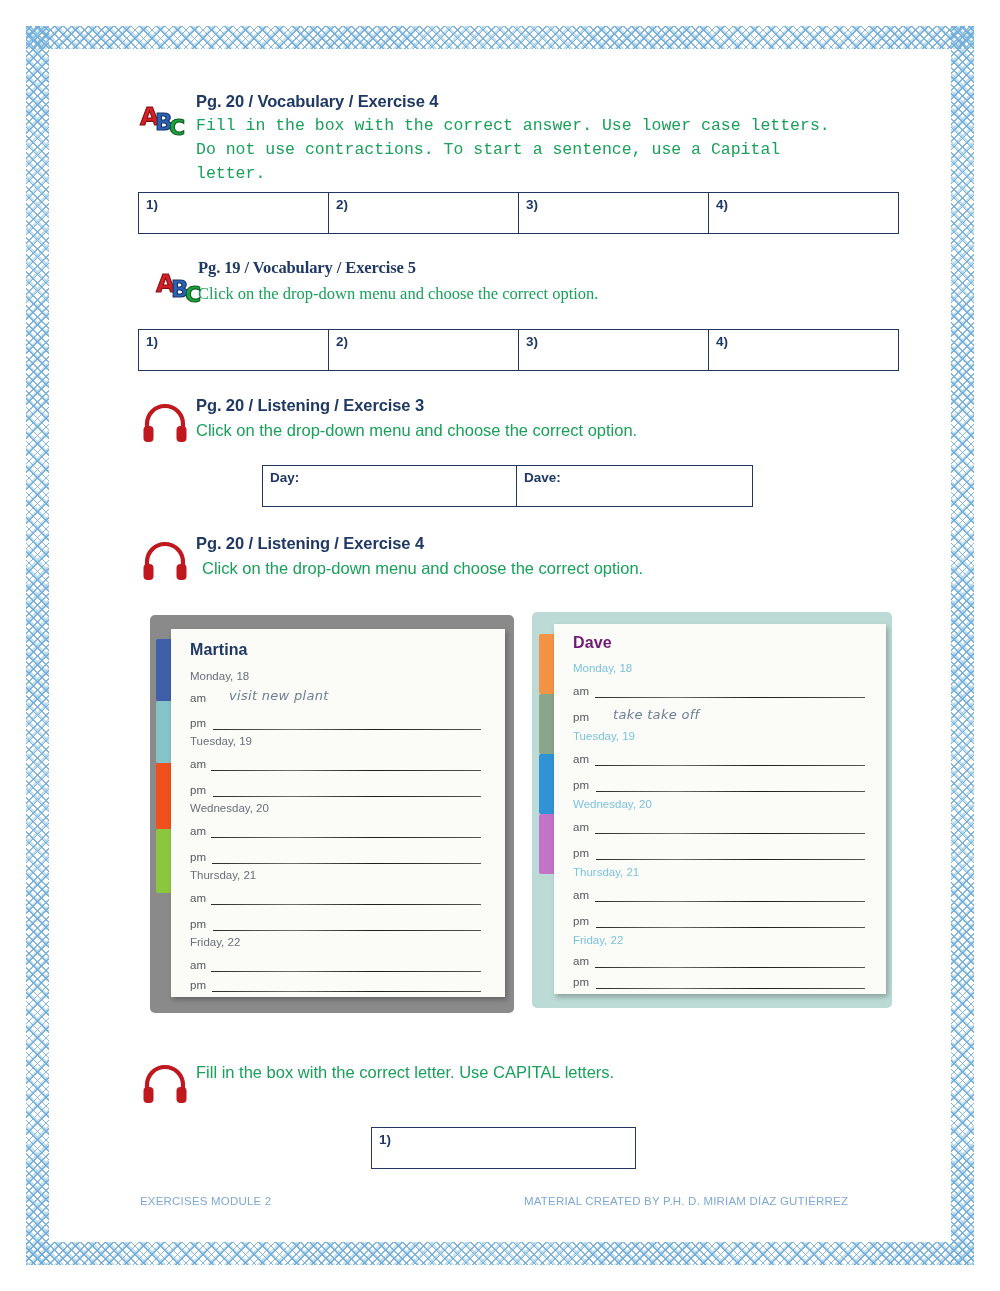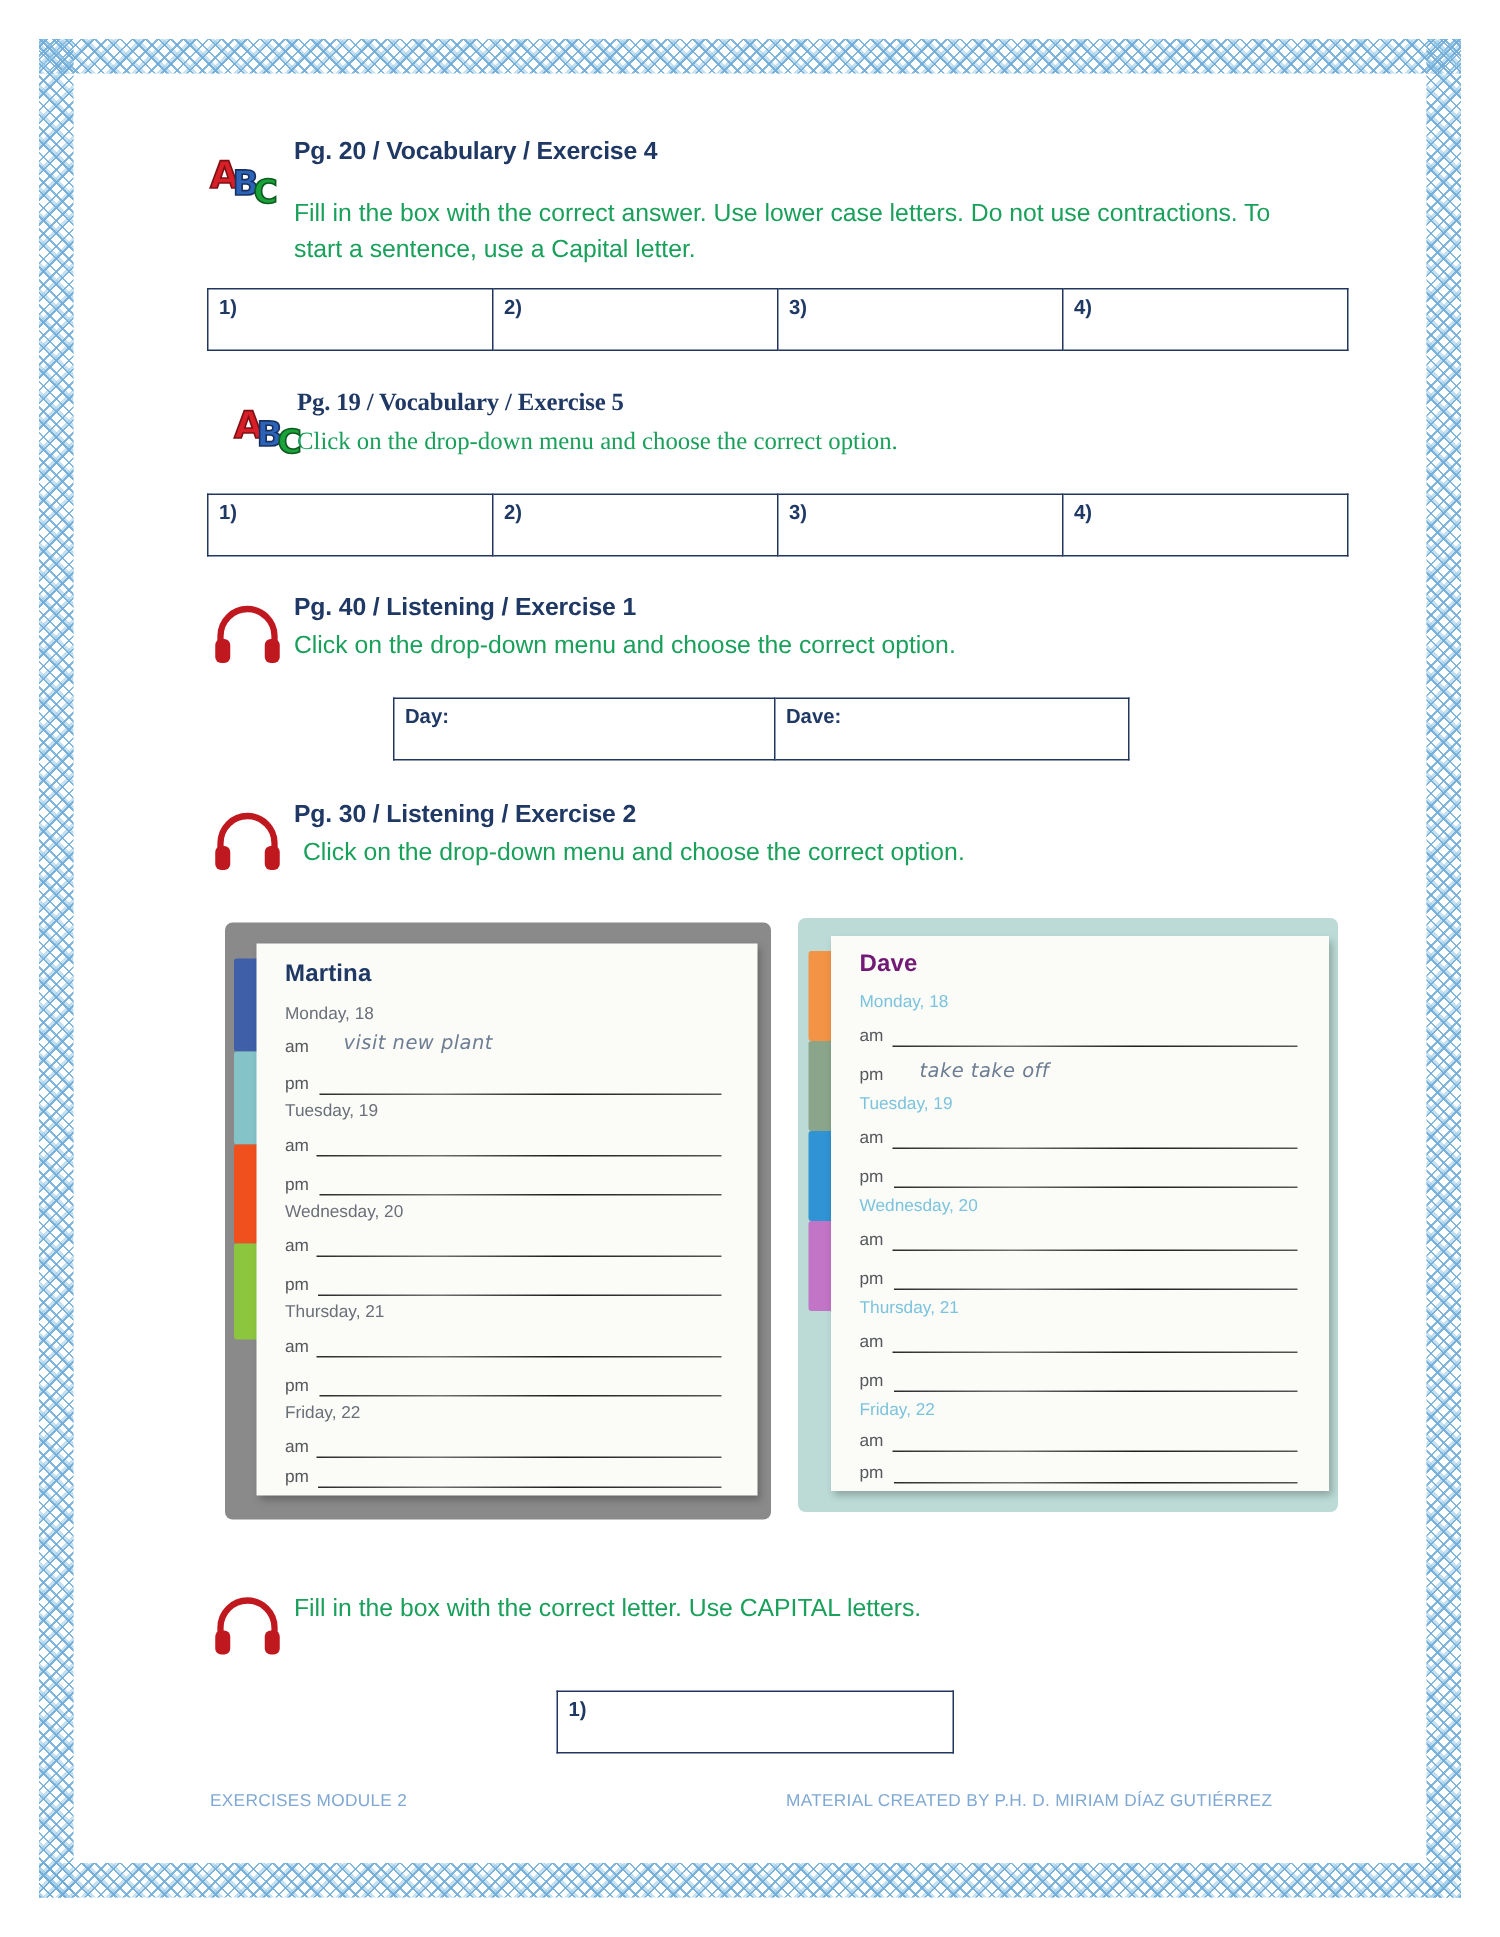--- a/index.html
+++ b/index.html
@@ -154,21 +154,21 @@
     <div class="ex-icon" style="left:-0px; top:5px;">
       <svg viewBox="0 0 50 44" width="50" height="44">
         <text x="2" y="28" font-family="DejaVu Sans, sans-serif" font-size="25" font-weight="bold" fill="#d61f26" stroke="#7d1013" stroke-width="1.1">A</text>
         <text x="17" y="33" font-family="DejaVu Sans, sans-serif" font-size="23" font-weight="bold" fill="#2b63b8" stroke="#17305e" stroke-width="1.1">B</text>
         <text x="31" y="38" font-family="DejaVu Sans, sans-serif" font-size="22" font-weight="bold" fill="#1aa33a" stroke="#0c5a1e" stroke-width="1.1">C</text>
       </svg>
     </div>
 
     <div style="margin-left:58px;">
       <div class="ex-title">Pg. 20 / Vocabulary / Exercise 4</div>
-      <div class="ex-instr" style="width:655px; margin-top:20px;">Fill in the box with the correct answer. Use lower case letters. Do not use contractions. To start a sentence, use a Capital letter.</div>
+      <div class="ex-instr" style="width:655px; margin-top:3px;font-family:Liberation Mono, monospace;">Fill in the box with the correct answer. Use lower case letters. Do not use contractions. To start a sentence, use a Capital letter.</div>
     </div>
 
     <table class="answer-table" style="position:absolute; left:0px; top:100px; width:728px;">
       <tbody>
           <tr>
         <td style="width:182px;">1)</td>
         <td style="width:182px;">2)</td>
         <td style="width:182px;">3)</td>
         <td style="width:182px;">4)</td>
       </tr>
@@ -207,21 +207,21 @@
 
     <div class="ex-icon" style="left:2px; top:6px;">
       <svg viewBox="0 0 50 44" width="50" height="44">
         <path d="M7 32 V22 A18 18 0 0 1 43 22 V32" fill="none" stroke="#c0181f" stroke-width="4.2" stroke-linecap="round"></path>
         <rect x="3.5" y="24" width="10" height="16" rx="4" fill="#c0181f"></rect>
         <rect x="36.5" y="24" width="10" height="16" rx="4" fill="#c0181f"></rect>
       </svg>
     </div>
 
     <div style="margin-left:58px;">
-      <div class="ex-title">Pg. 40 / Listening / Exercise 1</div>
+      <div class="ex-title">Pg. 20 / Listening / Exercise 3</div>
       <div class="ex-instr" style="width:660px; margin-top:4px;">Click on the drop-down menu and choose the correct option.</div>
     </div>
 
     <table class="answer-table" style="position:absolute; left:124px; top:69px; width:474px;">
       <tbody>
           <tr>
         <td style="width:246px;">Day:</td>
         <td style="width:228px;">Dave:</td>
       </tr>
     </tbody>
@@ -232,21 +232,21 @@
 
     <div class="ex-icon" style="left:2px; top:6px;">
       <svg viewBox="0 0 50 44" width="50" height="44">
         <path d="M7 32 V22 A18 18 0 0 1 43 22 V32" fill="none" stroke="#c0181f" stroke-width="4.2" stroke-linecap="round"></path>
         <rect x="3.5" y="24" width="10" height="16" rx="4" fill="#c0181f"></rect>
         <rect x="36.5" y="24" width="10" height="16" rx="4" fill="#c0181f"></rect>
       </svg>
     </div>
 
     <div style="margin-left:58px;">
-      <div class="ex-title">Pg. 30 / Listening / Exercise 2</div>
+      <div class="ex-title">Pg. 20 / Listening / Exercise 4</div>
       <div class="ex-instr" style="width:660px; margin-top:4px; padding-left:6px;">Click on the drop-down menu and choose the correct option.</div>
     </div>
   </div>
 
   <div class="planner" style="left:150px; top:615px; width:364px; height:398px;">
 
     <div class="planner-cover" style="background:#8a8a8a;"></div>
 
     <div class="tab" style="left:6px;  top:24px;  height:62px; background:#3f5fa8;"></div>
     <div class="tab" style="left:6px;  top:86px;  height:62px; background:#84c3c8;"></div>

